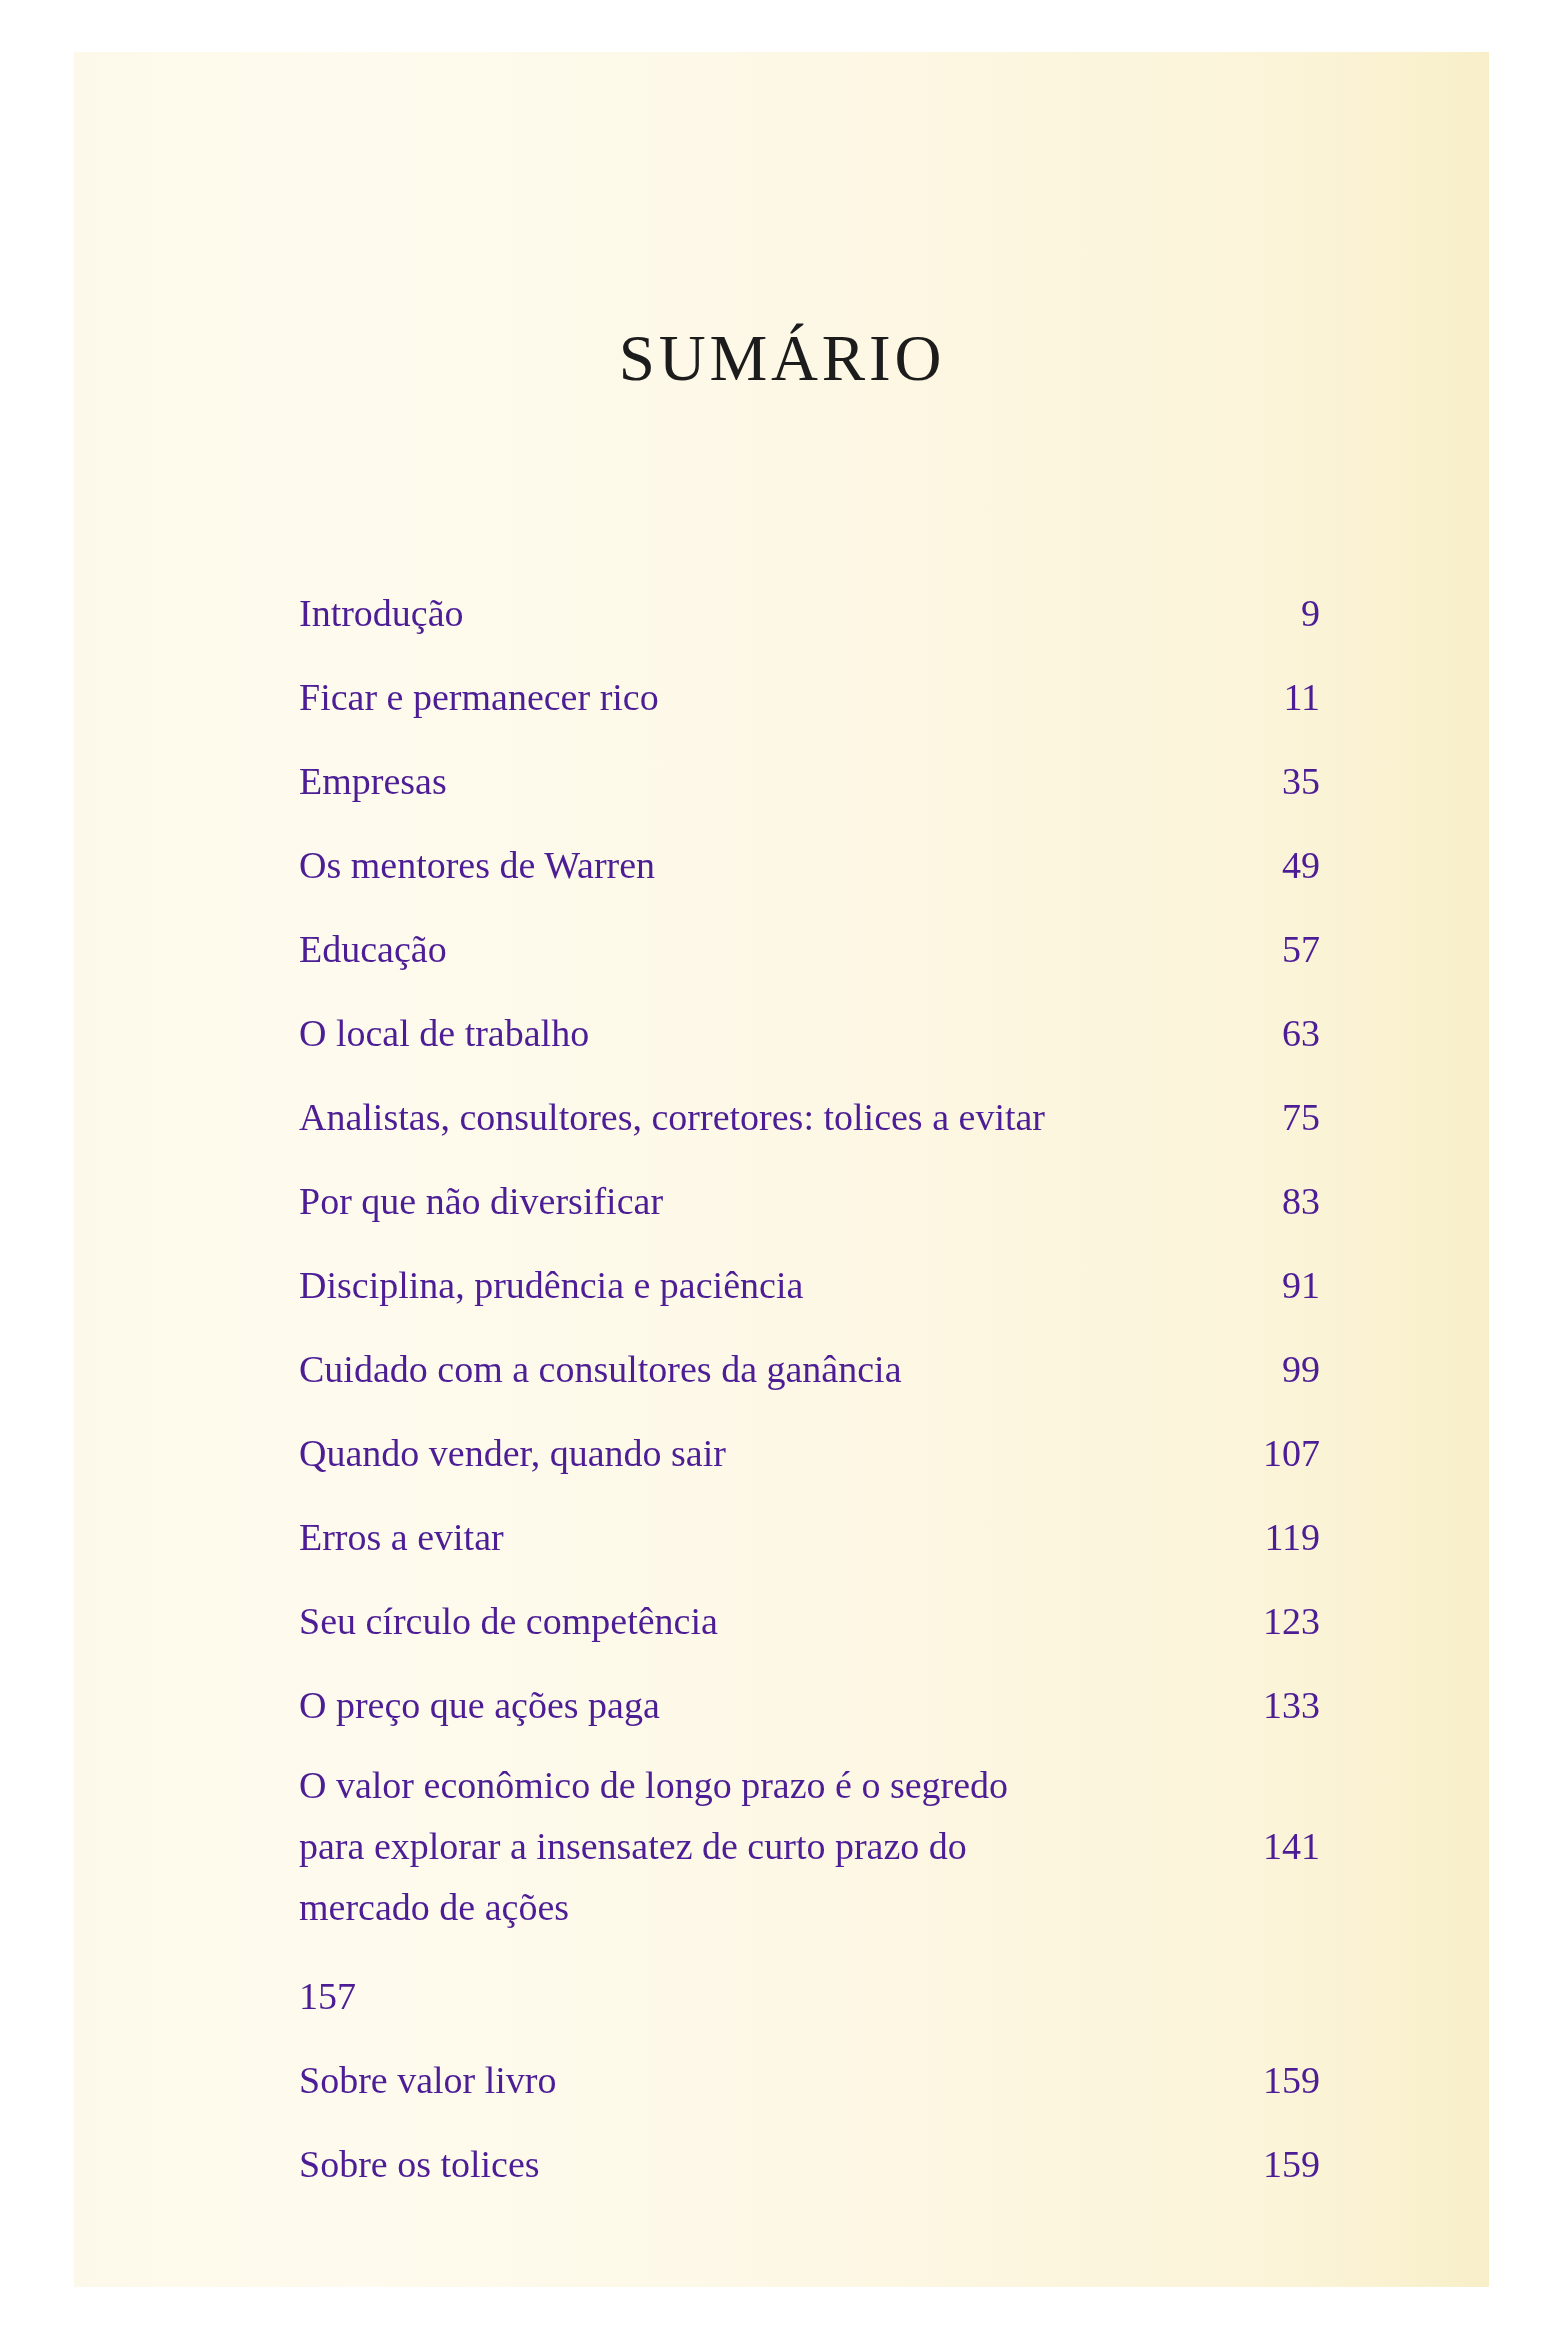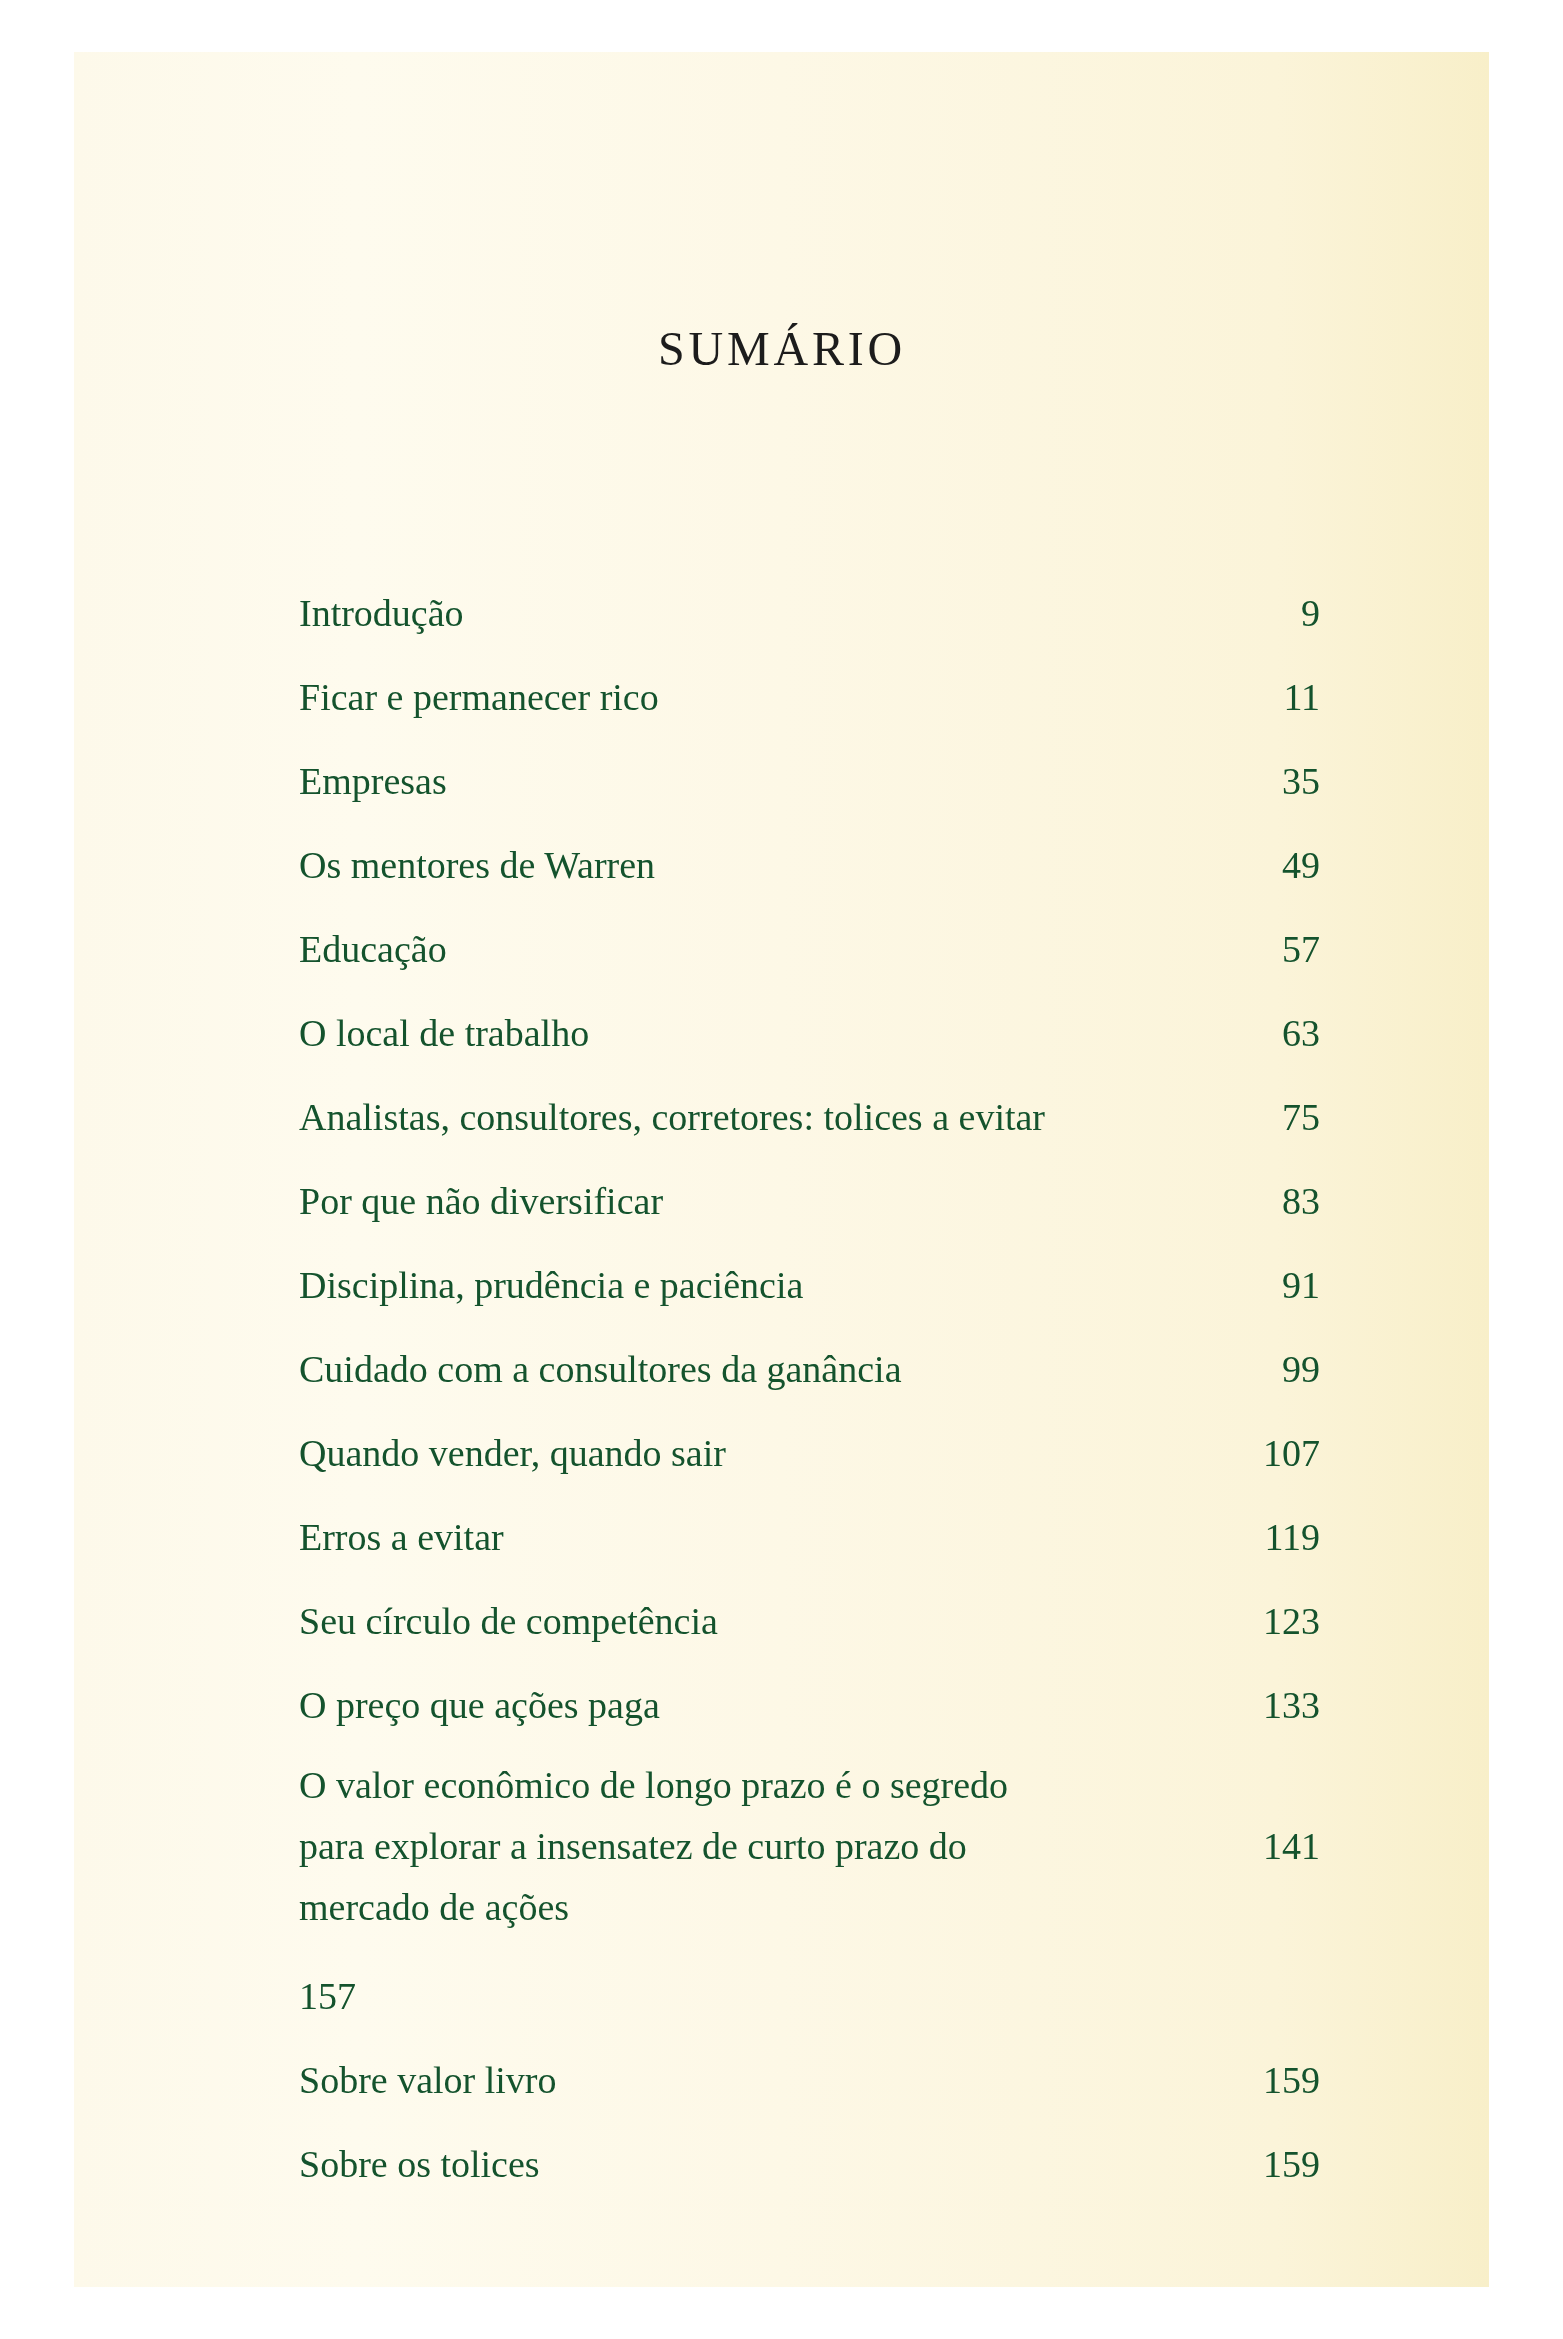--- a/index.html
+++ b/index.html
@@ -5,26 +5,26 @@
   html, body { margin:0; padding:0; }
   body {
     width:1564px; height:2340px; background:#ffffff; position:relative; overflow:hidden;
   }
   .page {
     position:absolute; left:74px; top:52px; width:1415px; height:2235px;
     background: linear-gradient(90deg, #fdf9ea 0%, #fefbee 20%, #fdf8e6 50%, #fbf4d9 85%, #f8efc9 100%);
   }
   .title {
     position:absolute; left:0; width:1564px; top:321px; text-align:center;
-    font-family:"Liberation Serif", serif; font-size:48px; letter-spacing:3.8px; color:#1c1c1c;
+    font-family:"Liberation Serif", serif; font-size:65px; letter-spacing:3.8px; color:#1c1c1c;
   }
   .toc { position:absolute; left:299px; top:571px; width:1021px; }
   .row {
     position:relative; height:84px; font-family:"Liberation Serif", serif;
-    font-size:38px; color:#14532d; display:flex; justify-content:space-between; align-items:center;
+    font-size:38px; color:#4c1d95; display:flex; justify-content:space-between; align-items:center;
   }
   .row.multi { height:auto; align-items:center; padding-bottom:17px; padding-top:7.6px; }
   .row .label { line-height:61px; }
   .row.multi .label { width:780px; }
   .row .page-num { text-align:right; line-height:61px; }
 </style>
 </head>
 <body>
 
 <div class="page"></div>

